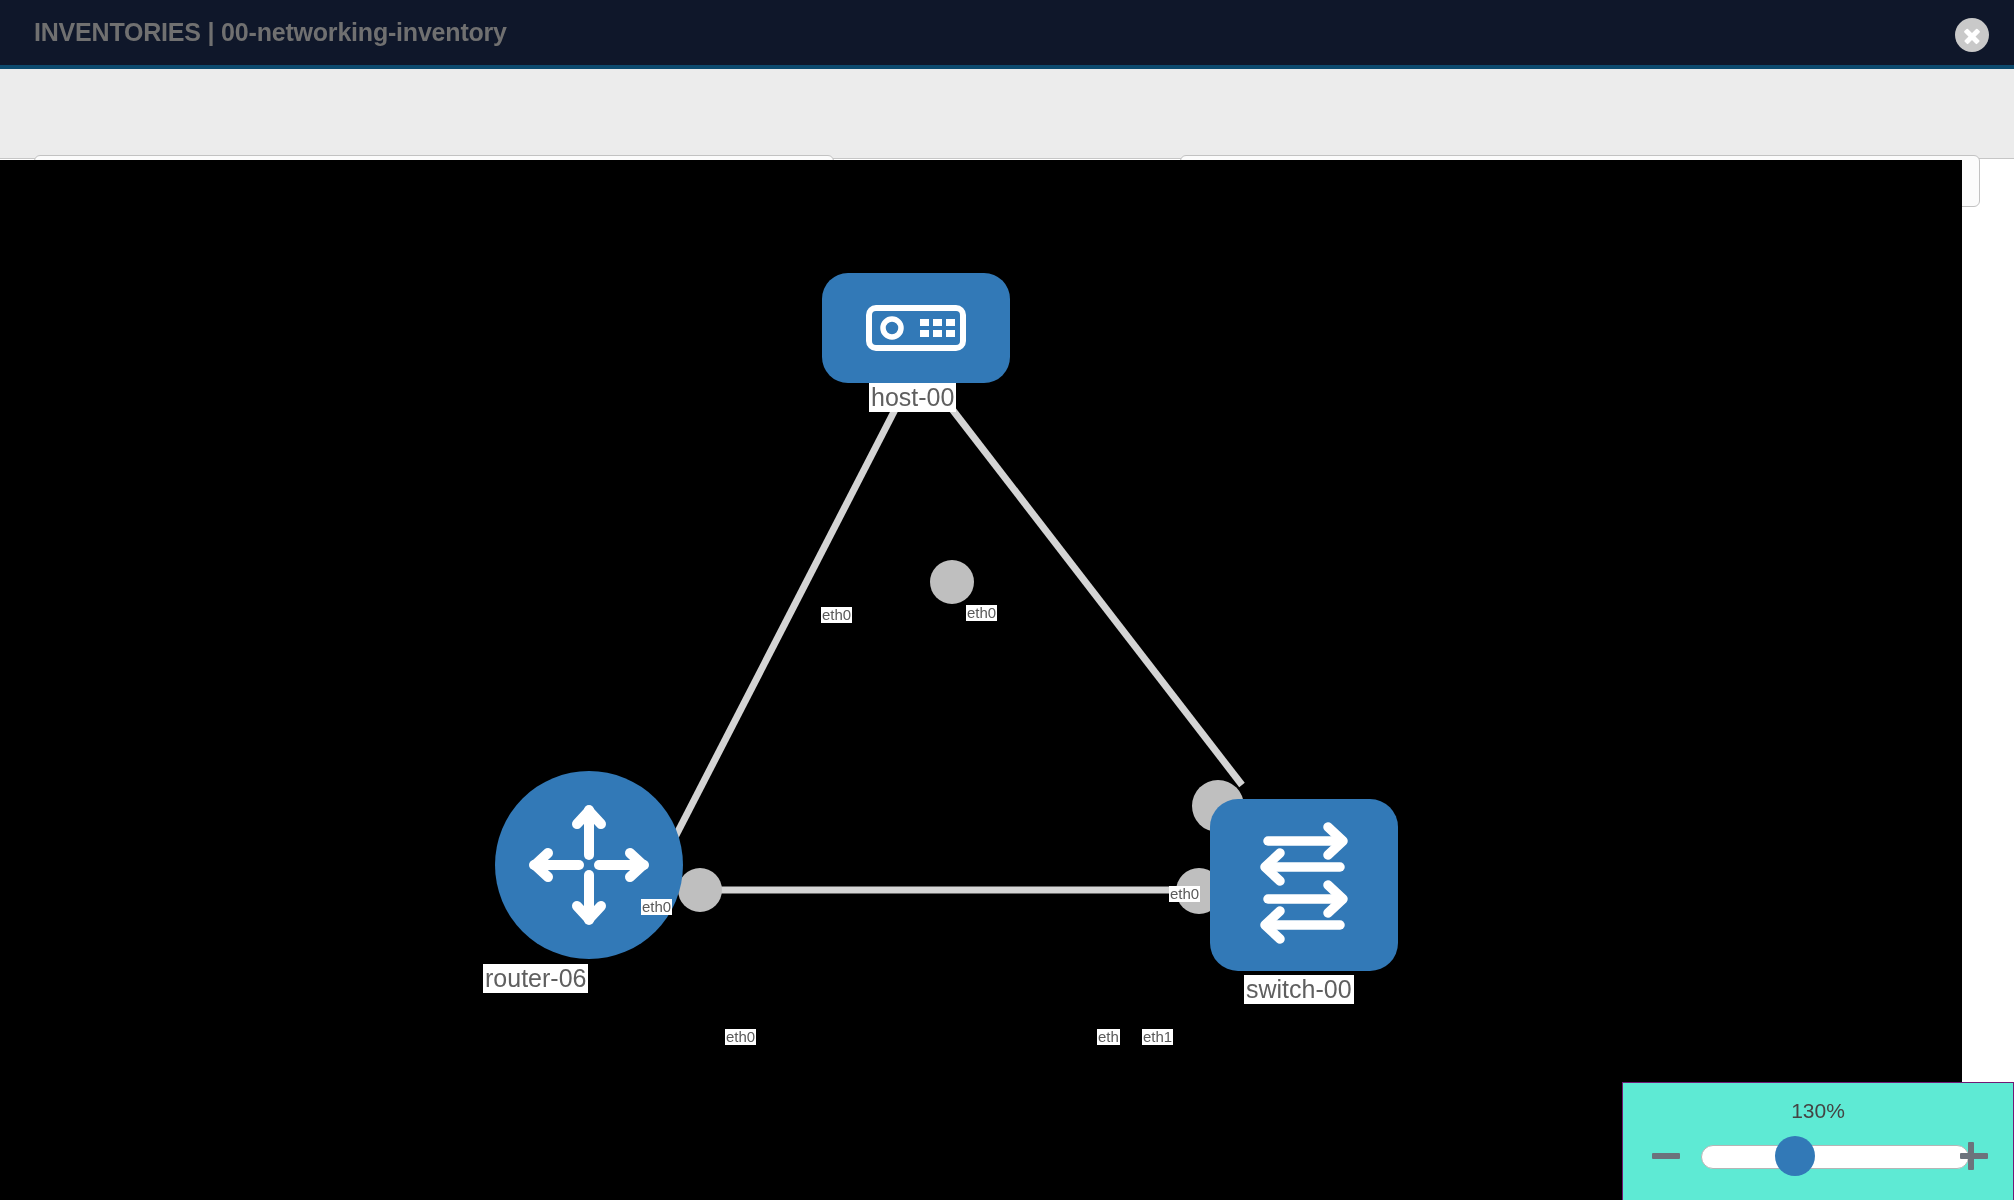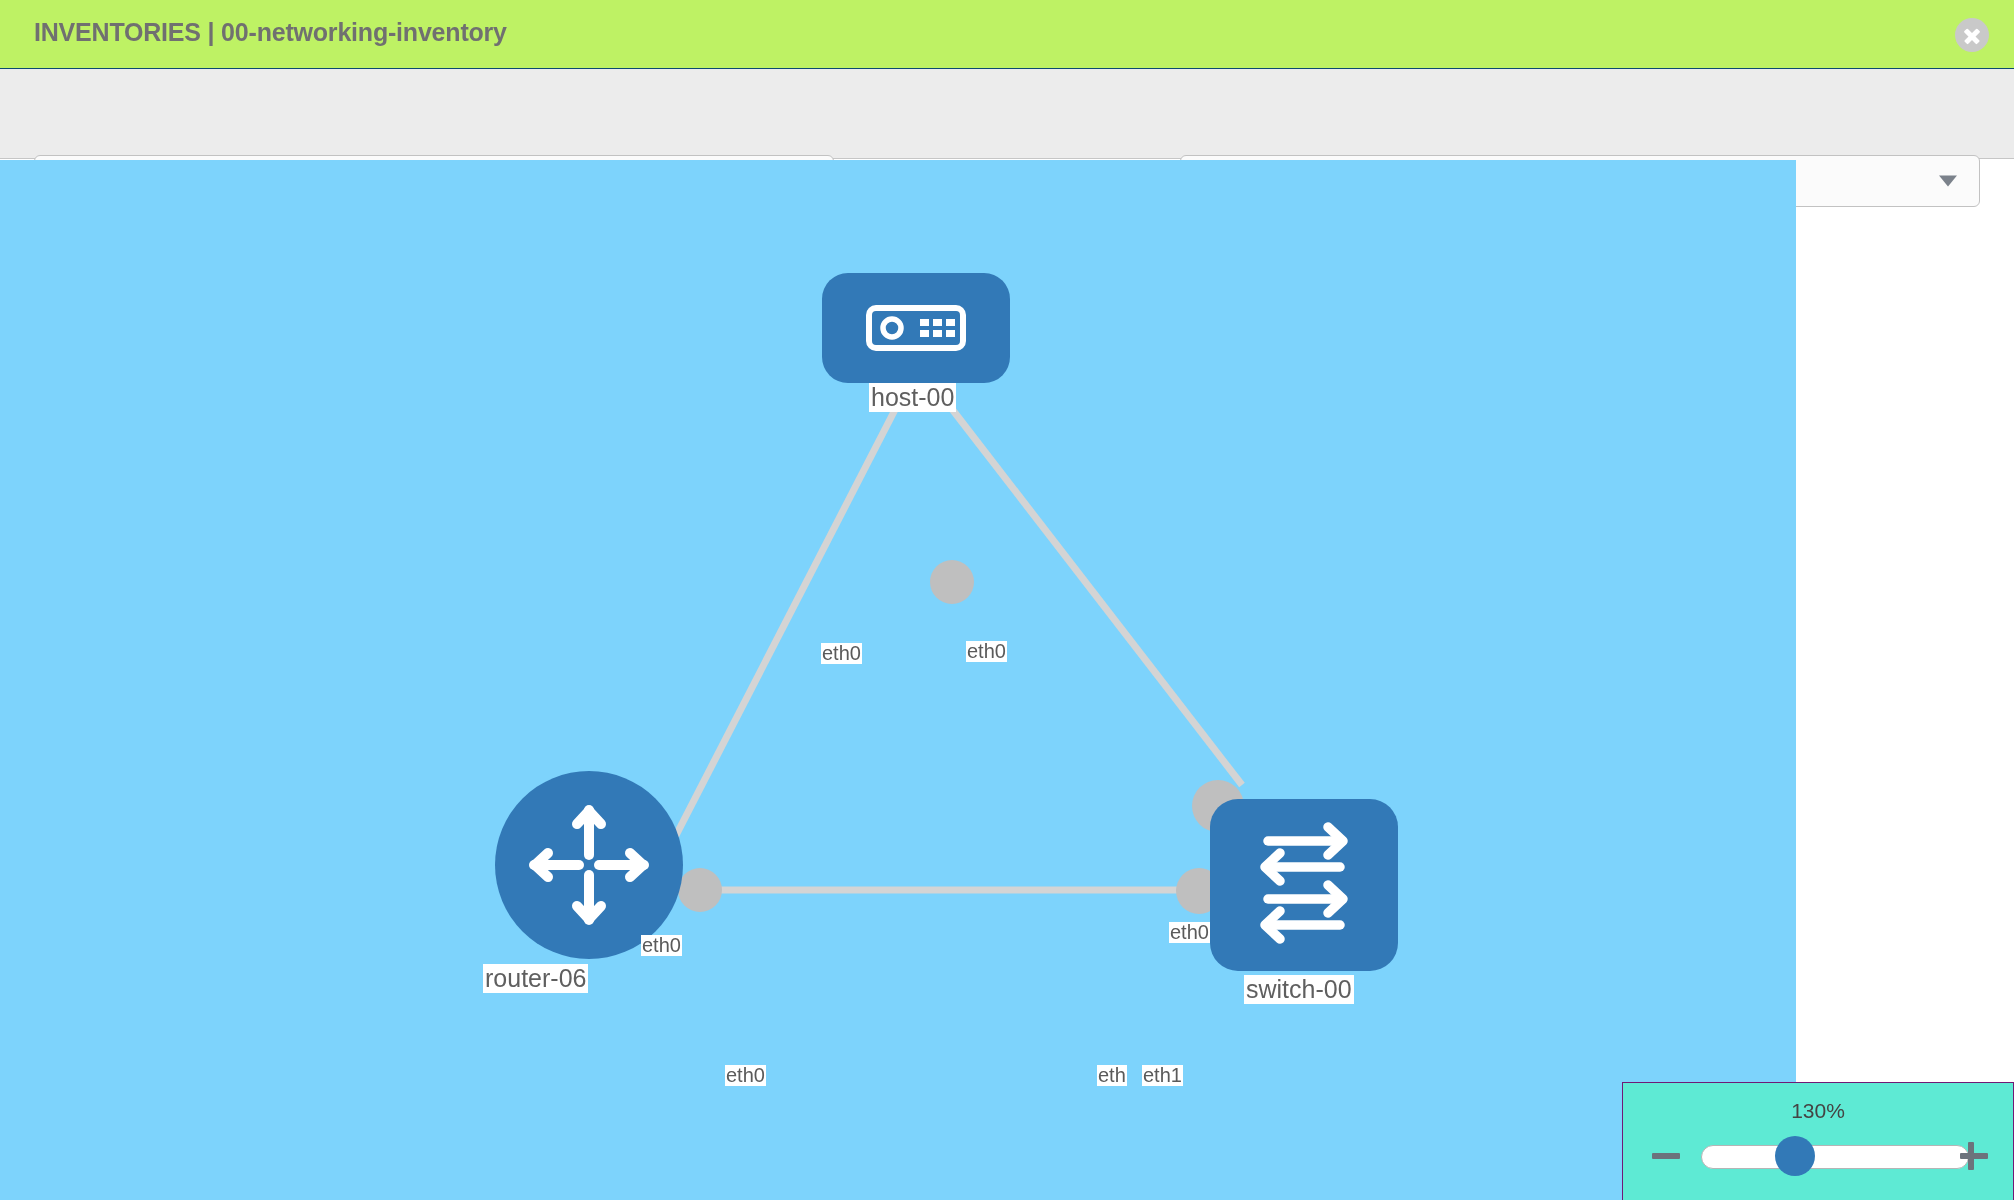--- a/index.html
+++ b/index.html
@@ -8,22 +8,22 @@
     font-family: "Liberation Sans", sans-serif;
     background: #ffffff;
     overflow: hidden;
   }
   #app { position: relative; width: 2014px; height: 1200px; }
 
   
   .header {
     position: absolute; left: 0; top: 0;
     width: 2014px; height: 69px;
-    background: #bef264;
-    border-bottom: 1px solid #0c4a6e;
+    background: #0f172a;
+    border-bottom: 4px solid #0c4a6e;
   }
   .header-title {
     position: absolute; left: 34px; top: 18px;
     font-size: 25px; font-weight: bold;
     color: #707070; letter-spacing: -0.2px;
     white-space: nowrap;
   }
   .close-btn {
     position: absolute; right: 25px; top: 18px;
     width: 34px; height: 34px; border-radius: 50%;
@@ -74,46 +74,45 @@
     position: absolute; top: 95px;
     width: 40px; height: 40px;
     cursor: pointer;
   }
   #wrench-icon { left: 1040px; }
   #key-icon    { left: 1108px; }
 
   
   .canvas {
     position: absolute; left: 0; top: 160px;
-    width: 1796px; height: 1040px;
-    background: #7dd3fc;
+    width: 1962px; height: 1040px;
+    background: #000000;
     overflow: hidden;
   }
   #topology-svg { position: absolute; left: 0; top: 0; }
 
   .node { position: absolute; }
   .node-shape {
     position: absolute; left: 0; top: 0;
     background: #3279b7;
   }
   .node-label {
     position: absolute;
     font-size: 25px; color: #5f5f5f;
     background: #ffffff;
     white-space: nowrap;
     padding: 0 2px;
   }
   .iface-label {
     position: absolute;
-    font-size: 20px; color: #5a5a5a;
+    font-size: 15px; color: #5a5a5a;
     background: #ffffff;
     white-space: nowrap;
     padding: 0 1px;
     line-height: 1.05;
-    margin-top: 36px;
   }
   .port {
     position: absolute;
     background: #bfbfbf;
     border-radius: 50%;
   }
 
   
   #node-host .node-shape {
     width: 188px; height: 110px; border-radius: 26px;

